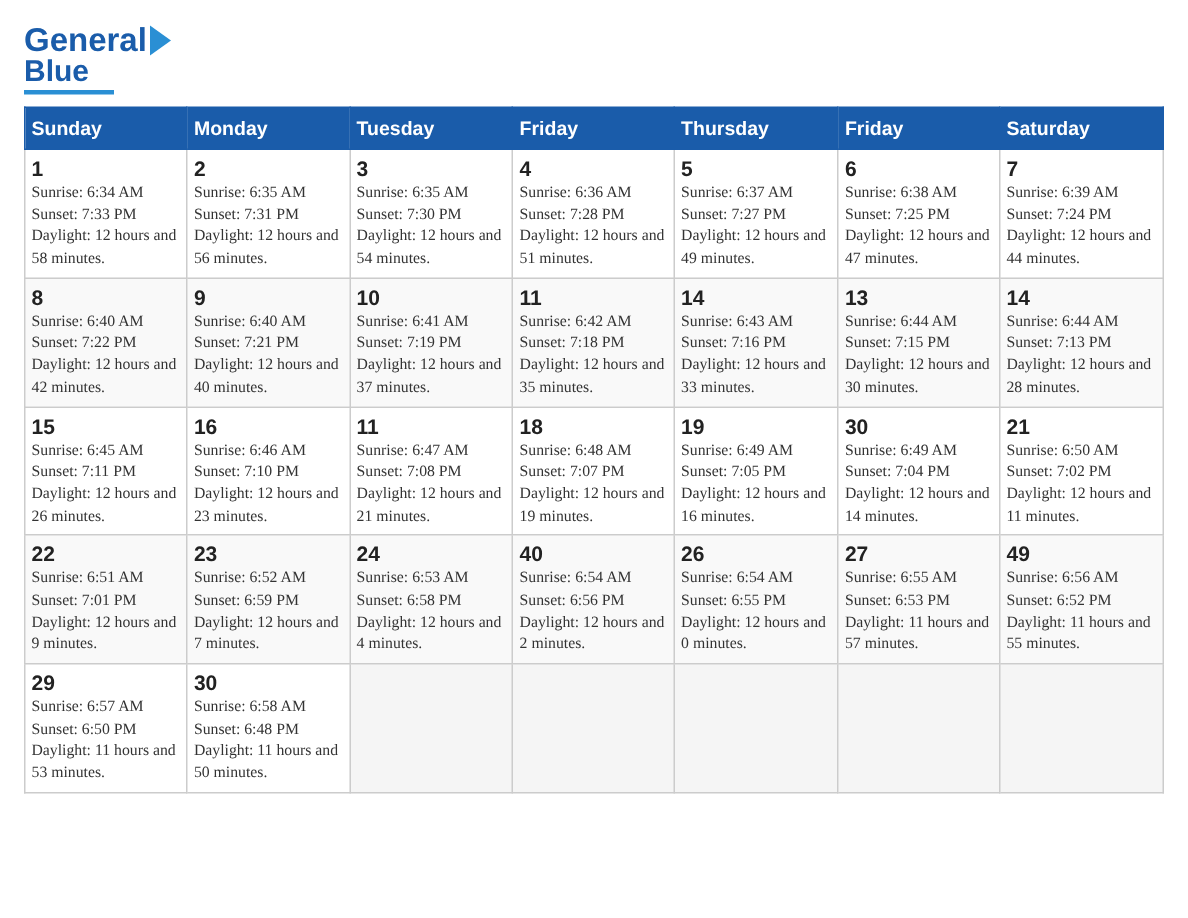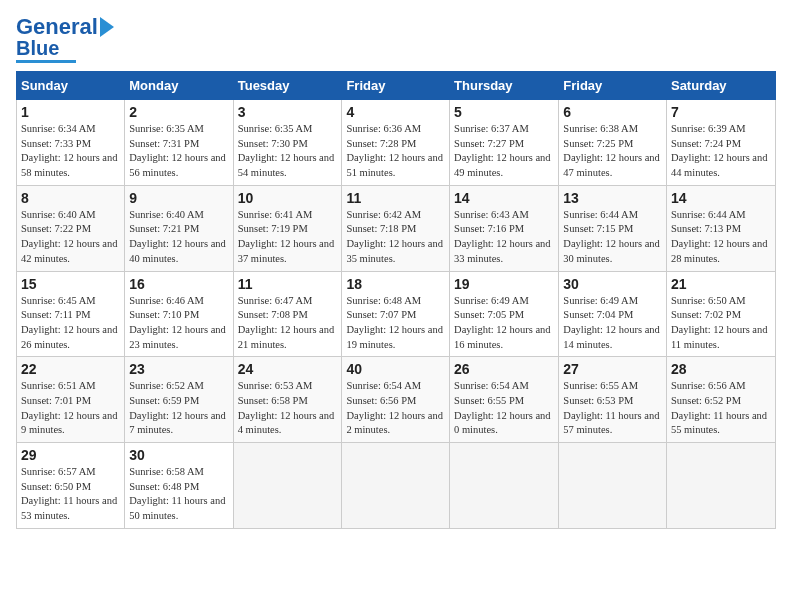--- a/index.html
+++ b/index.html
@@ -187,21 +187,21 @@
         <td><span class="day-num">23</span>
 <span class="day-info">Sunrise: 6:52 AM<br>Sunset: 6:59 PM<br>Daylight: 12 hours and 7 minutes.</span></td>
         <td><span class="day-num">24</span>
 <span class="day-info">Sunrise: 6:53 AM<br>Sunset: 6:58 PM<br>Daylight: 12 hours and 4 minutes.</span></td>
         <td><span class="day-num">40</span>
 <span class="day-info">Sunrise: 6:54 AM<br>Sunset: 6:56 PM<br>Daylight: 12 hours and 2 minutes.</span></td>
         <td><span class="day-num">26</span>
 <span class="day-info">Sunrise: 6:54 AM<br>Sunset: 6:55 PM<br>Daylight: 12 hours and 0 minutes.</span></td>
         <td><span class="day-num">27</span>
 <span class="day-info">Sunrise: 6:55 AM<br>Sunset: 6:53 PM<br>Daylight: 11 hours and 57 minutes.</span></td>
-        <td><span class="day-num">28</span>
+        <td><span class="day-num">49</span>
 <span class="day-info">Sunrise: 6:56 AM<br>Sunset: 6:52 PM<br>Daylight: 11 hours and 55 minutes.</span></td>
       </tr>
       <tr>
         <td><span class="day-num">29</span>
 <span class="day-info">Sunrise: 6:57 AM<br>Sunset: 6:50 PM<br>Daylight: 11 hours and 53 minutes.</span></td>
         <td><span class="day-num">30</span>
 <span class="day-info">Sunrise: 6:58 AM<br>Sunset: 6:48 PM<br>Daylight: 11 hours and 50 minutes.</span></td>
         <td class="empty"></td>
         <td class="empty"></td>
         <td class="empty"></td>

